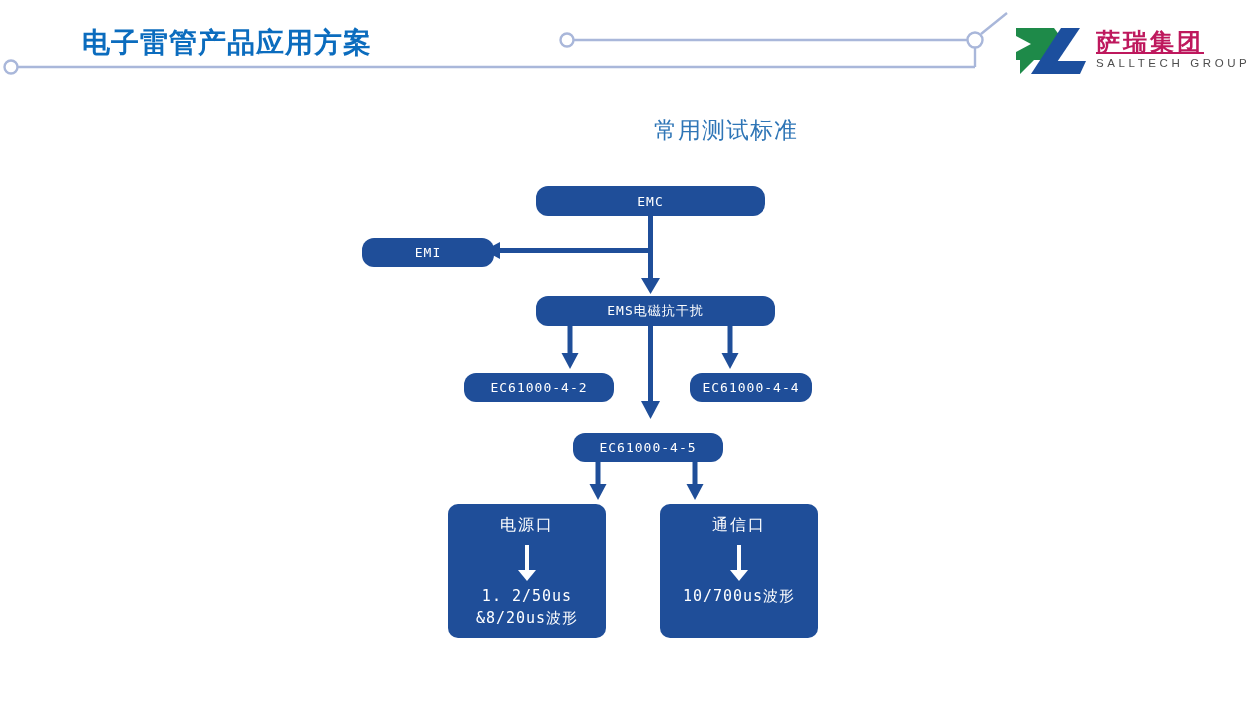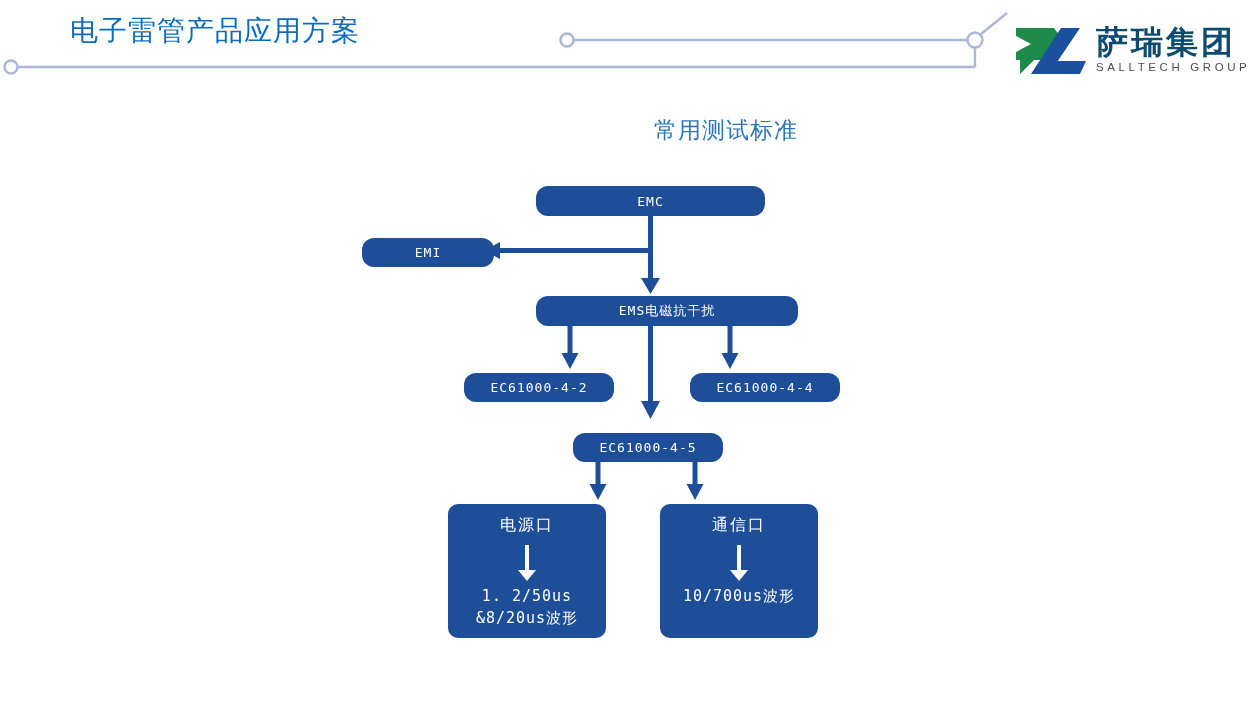--- a/index.html
+++ b/index.html
@@ -11,33 +11,33 @@
     font-family:"Liberation Sans","DejaVu Sans",sans-serif;
     --node-fill:#1f4e99;
     --arrow:#1f4e99;
     --title-color:#0b6cbe;
     --subtitle-color:#2e75b6;
     --decor:#a9b7da;
   }
   
   .page-title{
     position:absolute;left:70px;top:12px;
-    font-size:28px;font-weight:normal;
+    font-size:28px;font-weight:bold;
     color:var(--title-color);
     letter-spacing:1px;
-    margin:0;
+    margin:12px;
   }
   .decor-svg{position:absolute;left:0;top:0;pointer-events:none;}
   .logo{
     position:absolute;left:1014px;top:24px;
     display:flex;align-items:center;gap:8px;
   }
   .logo-text{display:flex;flex-direction:column;line-height:1;}
   .logo-cn{
-    font-size:32px;font-weight:bold;color:#0c4a6e;letter-spacing:3px;
+    font-size:24px;font-weight:bold;color:#be185d;letter-spacing:3px;text-decoration:underline;
   }
   .logo-en{
     font-size:11.5px;color:#4d4d4d;letter-spacing:3.6px;margin-top:4px;
     font-family:"Liberation Sans",sans-serif;
   }
   
   .diagram-title{
     position:absolute;left:498px;top:115px;width:300px;
     text-align:right;font-size:23px;color:var(--subtitle-color);
     letter-spacing:1px;
@@ -47,23 +47,23 @@
     background:var(--node-fill);
     color:#ffffff;
     border-radius:12px;
     display:flex;align-items:center;justify-content:center;
     font-family:"DejaVu Sans Mono","Liberation Mono",monospace;
     font-size:13px;letter-spacing:1px;
     box-sizing:border-box;
   }
   .node-emc {left:536px;top:186px;width:229px;height:30px;}
   .node-emi {left:362px;top:238px;width:132px;height:29px;}
-  .node-ems {left:536px;top:296px;width:262px;height:30px;}
+  .node-ems {left:536px;top:296px;width:239px;height:30px;}
   .node-iec2{left:464px;top:373px;width:150px;height:29px;}
-  .node-iec4{left:690px;top:373px;width:150px;height:29px;}
+  .node-iec4{left:690px;top:373px;width:122px;height:29px;}
   .node-iec5{left:573px;top:433px;width:150px;height:29px;}
   .bignode{
     position:absolute;top:504px;width:158px;height:134px;
     background:var(--node-fill);color:#fff;border-radius:10px;
     display:flex;flex-direction:column;align-items:center;
     padding-top:11px;box-sizing:border-box;
     font-family:"DejaVu Sans Mono","Liberation Mono",monospace;
   }
   .bignode-power{left:448px;}
   .bignode-comm {left:660px;}

